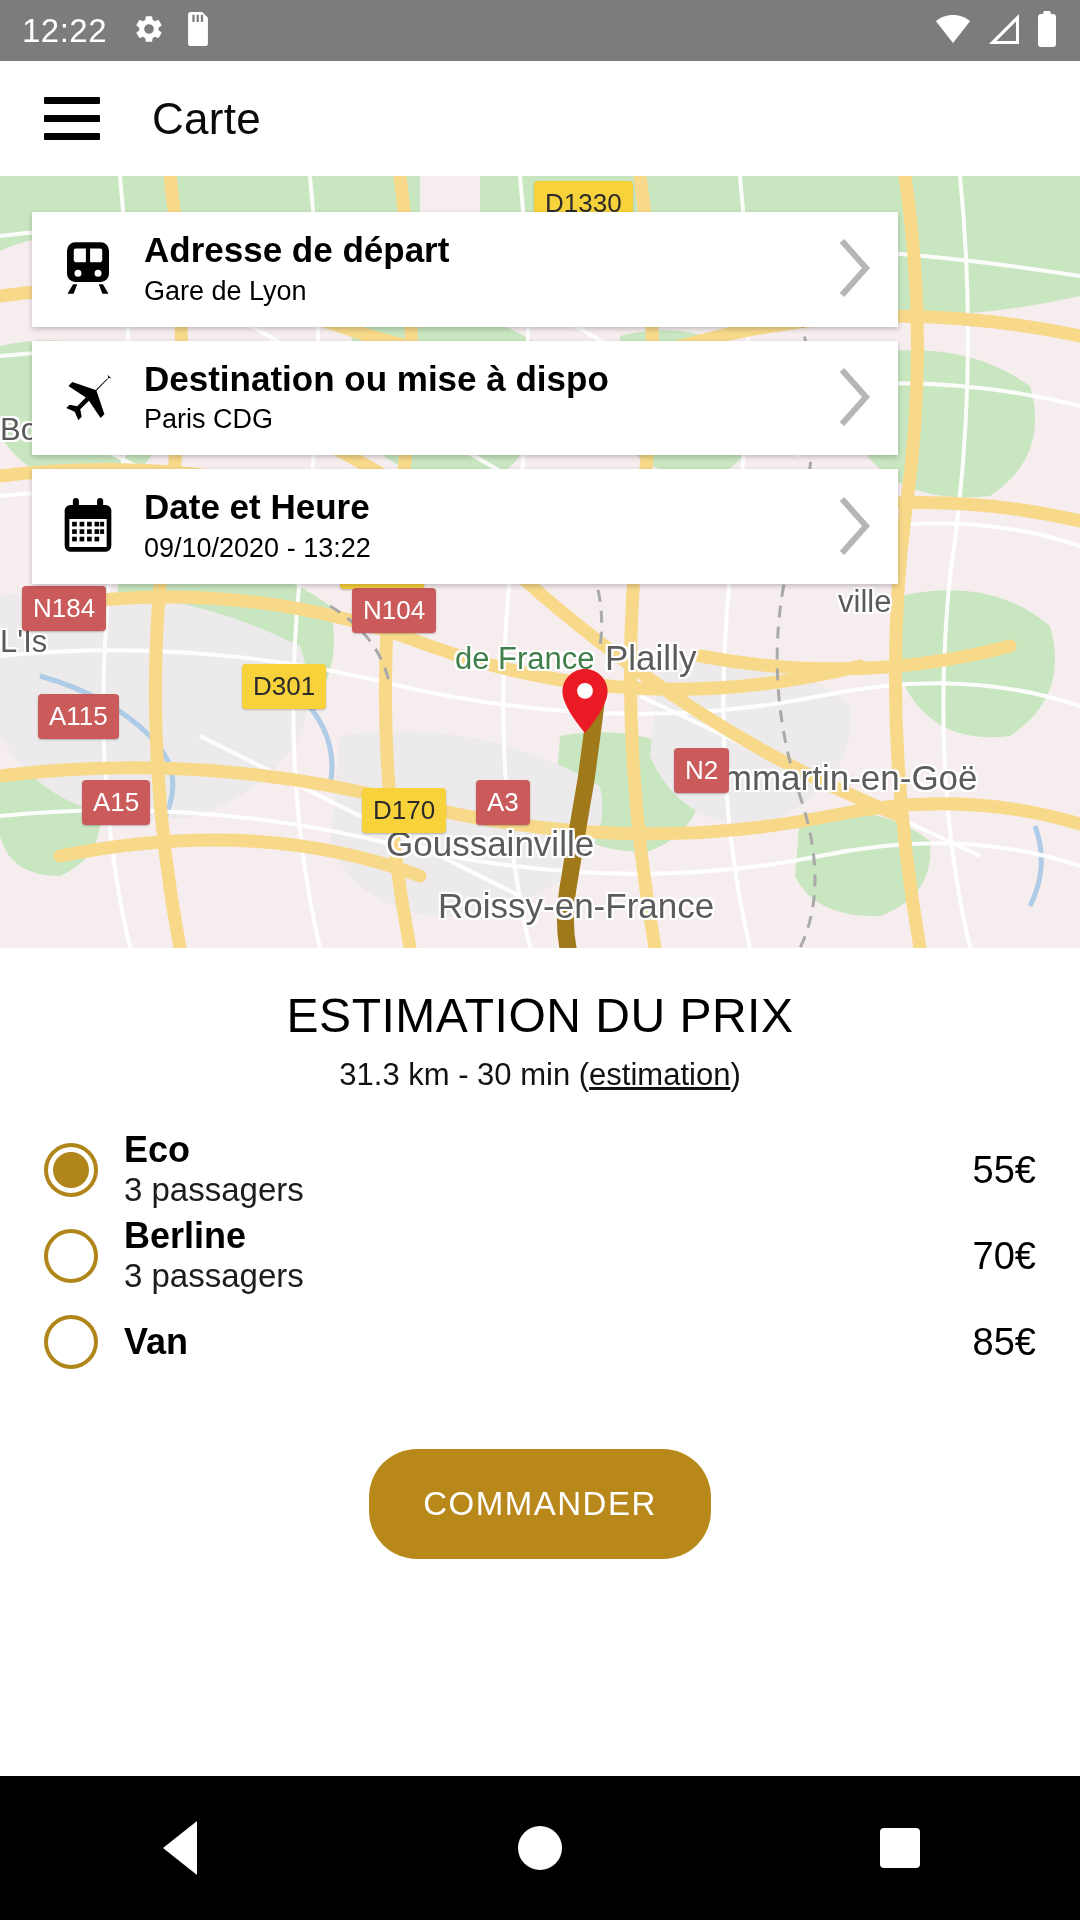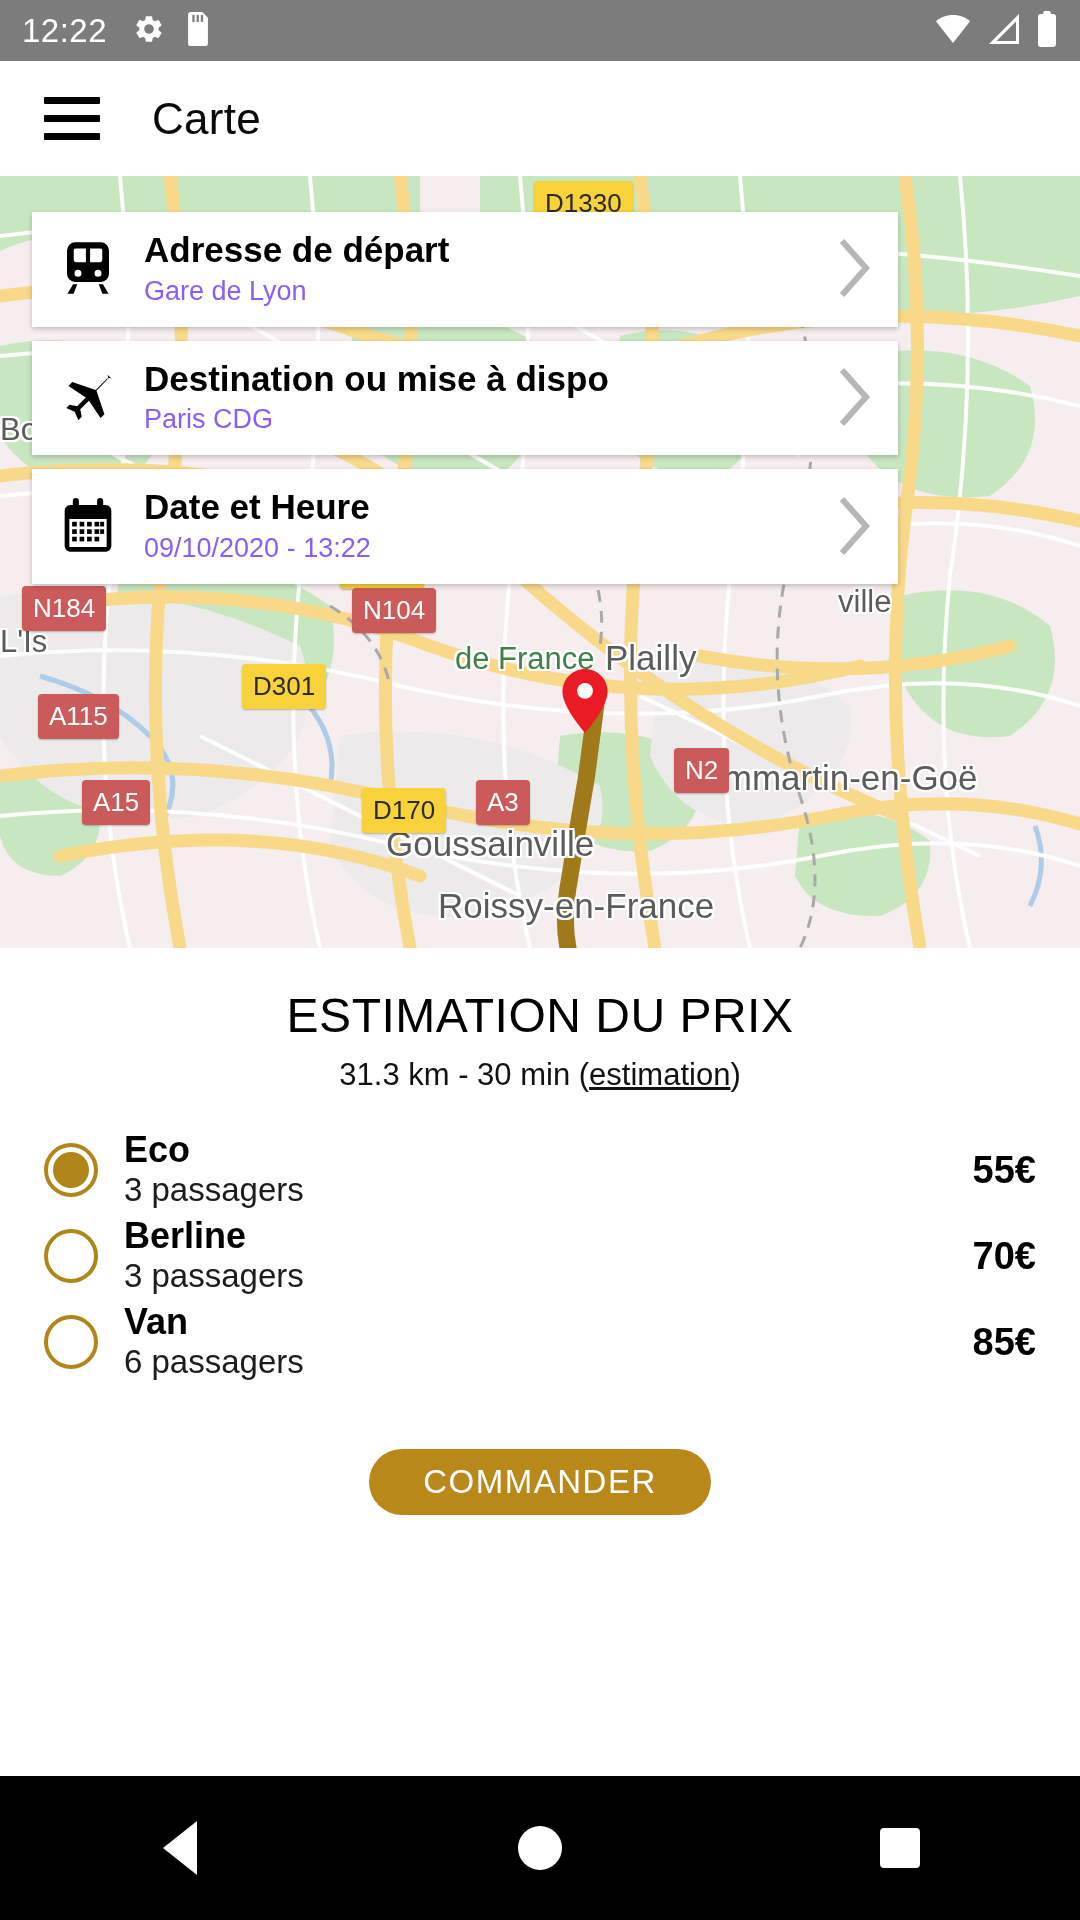--- a/index.html
+++ b/index.html
@@ -62,21 +62,21 @@
     padding:18px 0 20px 0; margin-bottom:14px;
     box-shadow:0 2px 5px rgba(0,0,0,.22);
     cursor:pointer;
   }
   .card:last-child{ margin-bottom:0; }
   .card-icon{
     width:112px; min-width:112px; display:flex; align-items:center; justify-content:center;
   }
   .card-body{ flex:1; }
   .card-title{ font-size:35px; font-weight:bold; color:#000; line-height:1.16; }
-  .card-sub{ font-size:27px; color:#8b5cf6; margin-top:5px; line-height:1.15; }
+  .card-sub{ font-size:27px; color:#000000; margin-top:5px; line-height:1.15; }
   .card-chevron{ width:88px; display:flex; align-items:center; justify-content:center; }
 
   
   .estimation{ padding-top:40px; }
   .est-title{
     text-align:center; font-size:48px; color:#000; letter-spacing:.5px;
     font-weight:400;
   }
   .est-sub{
     text-align:center; font-size:31px; color:#121212; margin-top:14px;
@@ -93,26 +93,26 @@
     border:4px solid #b08519; background:#fff; position:relative;
     margin-right:26px;
   }
   .radio.checked::after{
     content:""; position:absolute; inset:5px; border-radius:50%;
     background:#b08519;
   }
   .opt-text{ flex:1; }
   .opt-name{ font-size:36px; font-weight:bold; color:#000; line-height:1.05; }
   .opt-pass{ font-size:33px; color:#1c1c1c; margin-top:3px; line-height:1.1; }
-  .opt-price{ font-size:38px; font-weight:bold; color:#000; }
+  .opt-price{ font-size:38px; font-weight:normal; color:#000; }
 
   
   .cta-wrap{ display:flex; justify-content:center; margin-top:64px; }
   .cta{
-    width:342px; height:66px; border-radius:48px; background:#b8881a;
+    width:342px; height:110px; border-radius:48px; background:#b8881a;
     color:#fff; font-size:33px; letter-spacing:1.5px;
     display:flex; align-items:center; justify-content:center;
     border:none; cursor:pointer; font-family:"Liberation Sans", sans-serif;
   }
 
   
   .nav-bar{
     position:absolute; bottom:0; left:0; width:1080px; height:144px;
     background:#000; display:flex; align-items:center; justify-content:space-around;
   }
@@ -371,21 +371,20 @@
       <span class="opt-name" style="display:block">Berline</span>
       <span class="opt-pass" style="display:block">3 passagers</span>
     </span>
     <span class="opt-price">70€</span>
   </div>
 
   <div class="option">
     <span class="radio"></span>
     <span class="opt-text">
       <span class="opt-name" style="display:block">Van</span>
-      <span class="opt-pass" style="display:block">6 passagers</span>
     </span>
     <span class="opt-price">85€</span>
   </div>
 
 </div>
 
 <div class="cta-wrap">
   <button class="cta">COMMANDER</button>
 </div>
 

